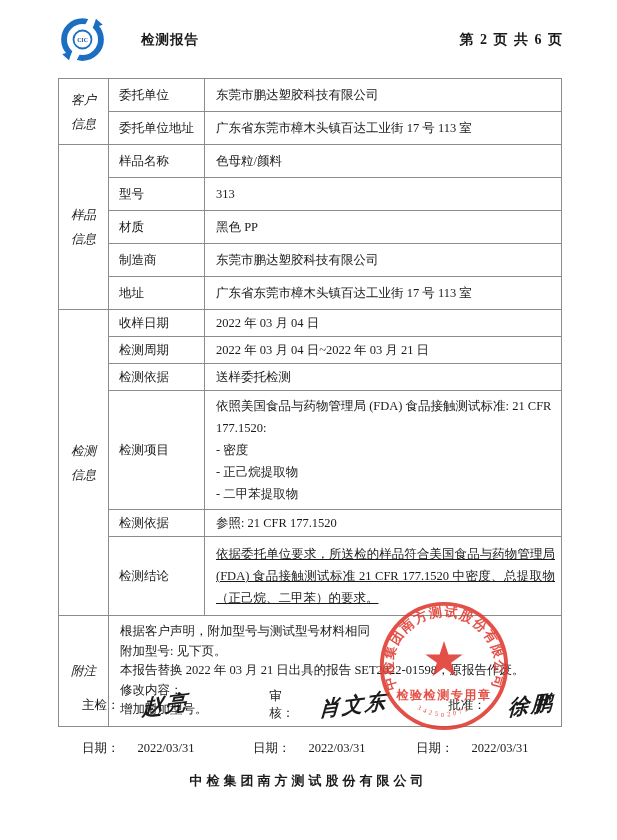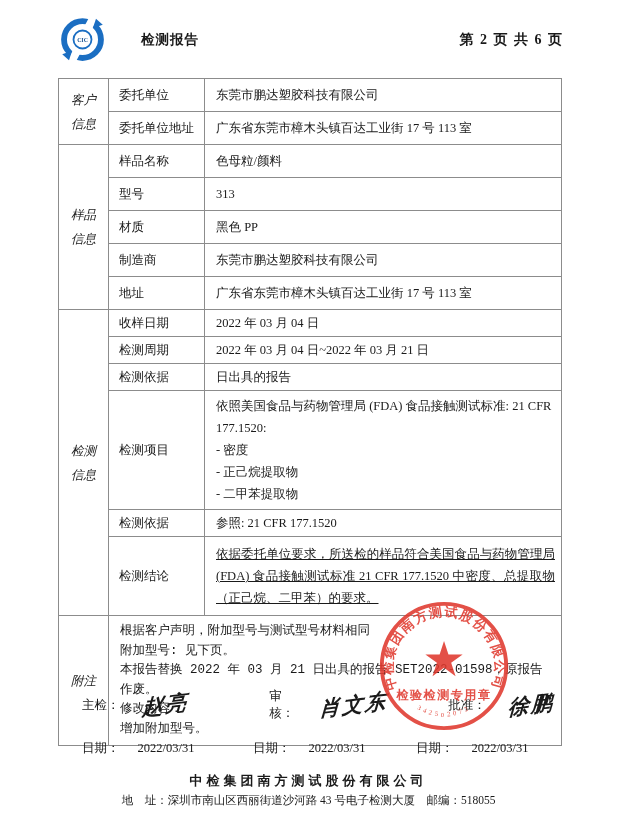--- a/index.html
+++ b/index.html
@@ -62,21 +62,21 @@
     line-height: 24px;
     font-style: italic;
   }
   td.lbl { padding: 4px 4px 4px 10px; }
   td.val { padding: 4px 6px 4px 11px; }
   tr.h33 td { height: 33px; }
   tr.h27 td { height: 27px; }
   .multi { line-height: 22px; padding: 3px 0; }
   .multi div { min-height: 22px; }
   td.val.just { text-align: justify; line-height: 22px; padding-top: 6px; padding-bottom: 6px; text-decoration: underline; }
-  td.notes { padding: 6px 6px 6px 11px; line-height: 19.5px; font-family: Liberation Mono, monospace; }
+  td.notes { padding: 6px 6px 6px 11px; line-height: 19.5px; }
   td.notes div { min-height: 19.5px; }
 
   
   .sig-row, .date-row {
     position: absolute;
     left: 58px; right: 50px;
     display: flex;
     font-size: 12.5px;
   }
   .sig-row { top: 688px; gap: 48px; }
@@ -202,21 +202,21 @@
         <td class="sec" rowspan="6">检测信息</td>
         <td class="lbl">收样日期</td>
         <td class="val">2022 年 03 月 04 日</td>
       </tr>
       <tr class="h27">
         <td class="lbl">检测周期</td>
         <td class="val">2022 年 03 月 04 日~2022 年 03 月 21 日</td>
       </tr>
       <tr class="h27">
         <td class="lbl">检测依据</td>
-        <td class="val">日出具的报告</td>
+        <td class="val">送样委托检测</td>
       </tr>
       <tr>
         <td class="lbl">检测项目</td>
         <td class="val multi">
           <div>依照美国食品与药物管理局 (FDA) 食品接触测试标准: 21 CFR 177.1520:</div>
           <div>- 密度</div>
           <div>- 正己烷提取物</div>
           <div>- 二甲苯提取物</div>
         </td>
       </tr>
@@ -279,16 +279,15 @@
     </defs>
     <circle class="stamp-ring" cx="70" cy="70" r="64"></circle>
     <text class="stamp-arc" text-anchor="middle"><textPath href="#arcTop" startOffset="50%">中检集团南方测试股份有限公司</textPath></text>
     <text class="stamp-star" x="70" y="80">★</text>
     <text class="stamp-title" x="70" y="104">检验检测专用章</text>
     <text class="stamp-serial" text-anchor="middle"><textPath href="#arcBottom" startOffset="50%">342502072</textPath></text>
   </svg>
 
   <div class="footer">
     <div class="footer-company">中检集团南方测试股份有限公司</div>
-    <div class="footer-line">地　址：深圳市南山区西丽街道沙河路 43 号电子检测大厦　邮编：518055</div>
   </div>
 
 </div>
 
 </body></html>

